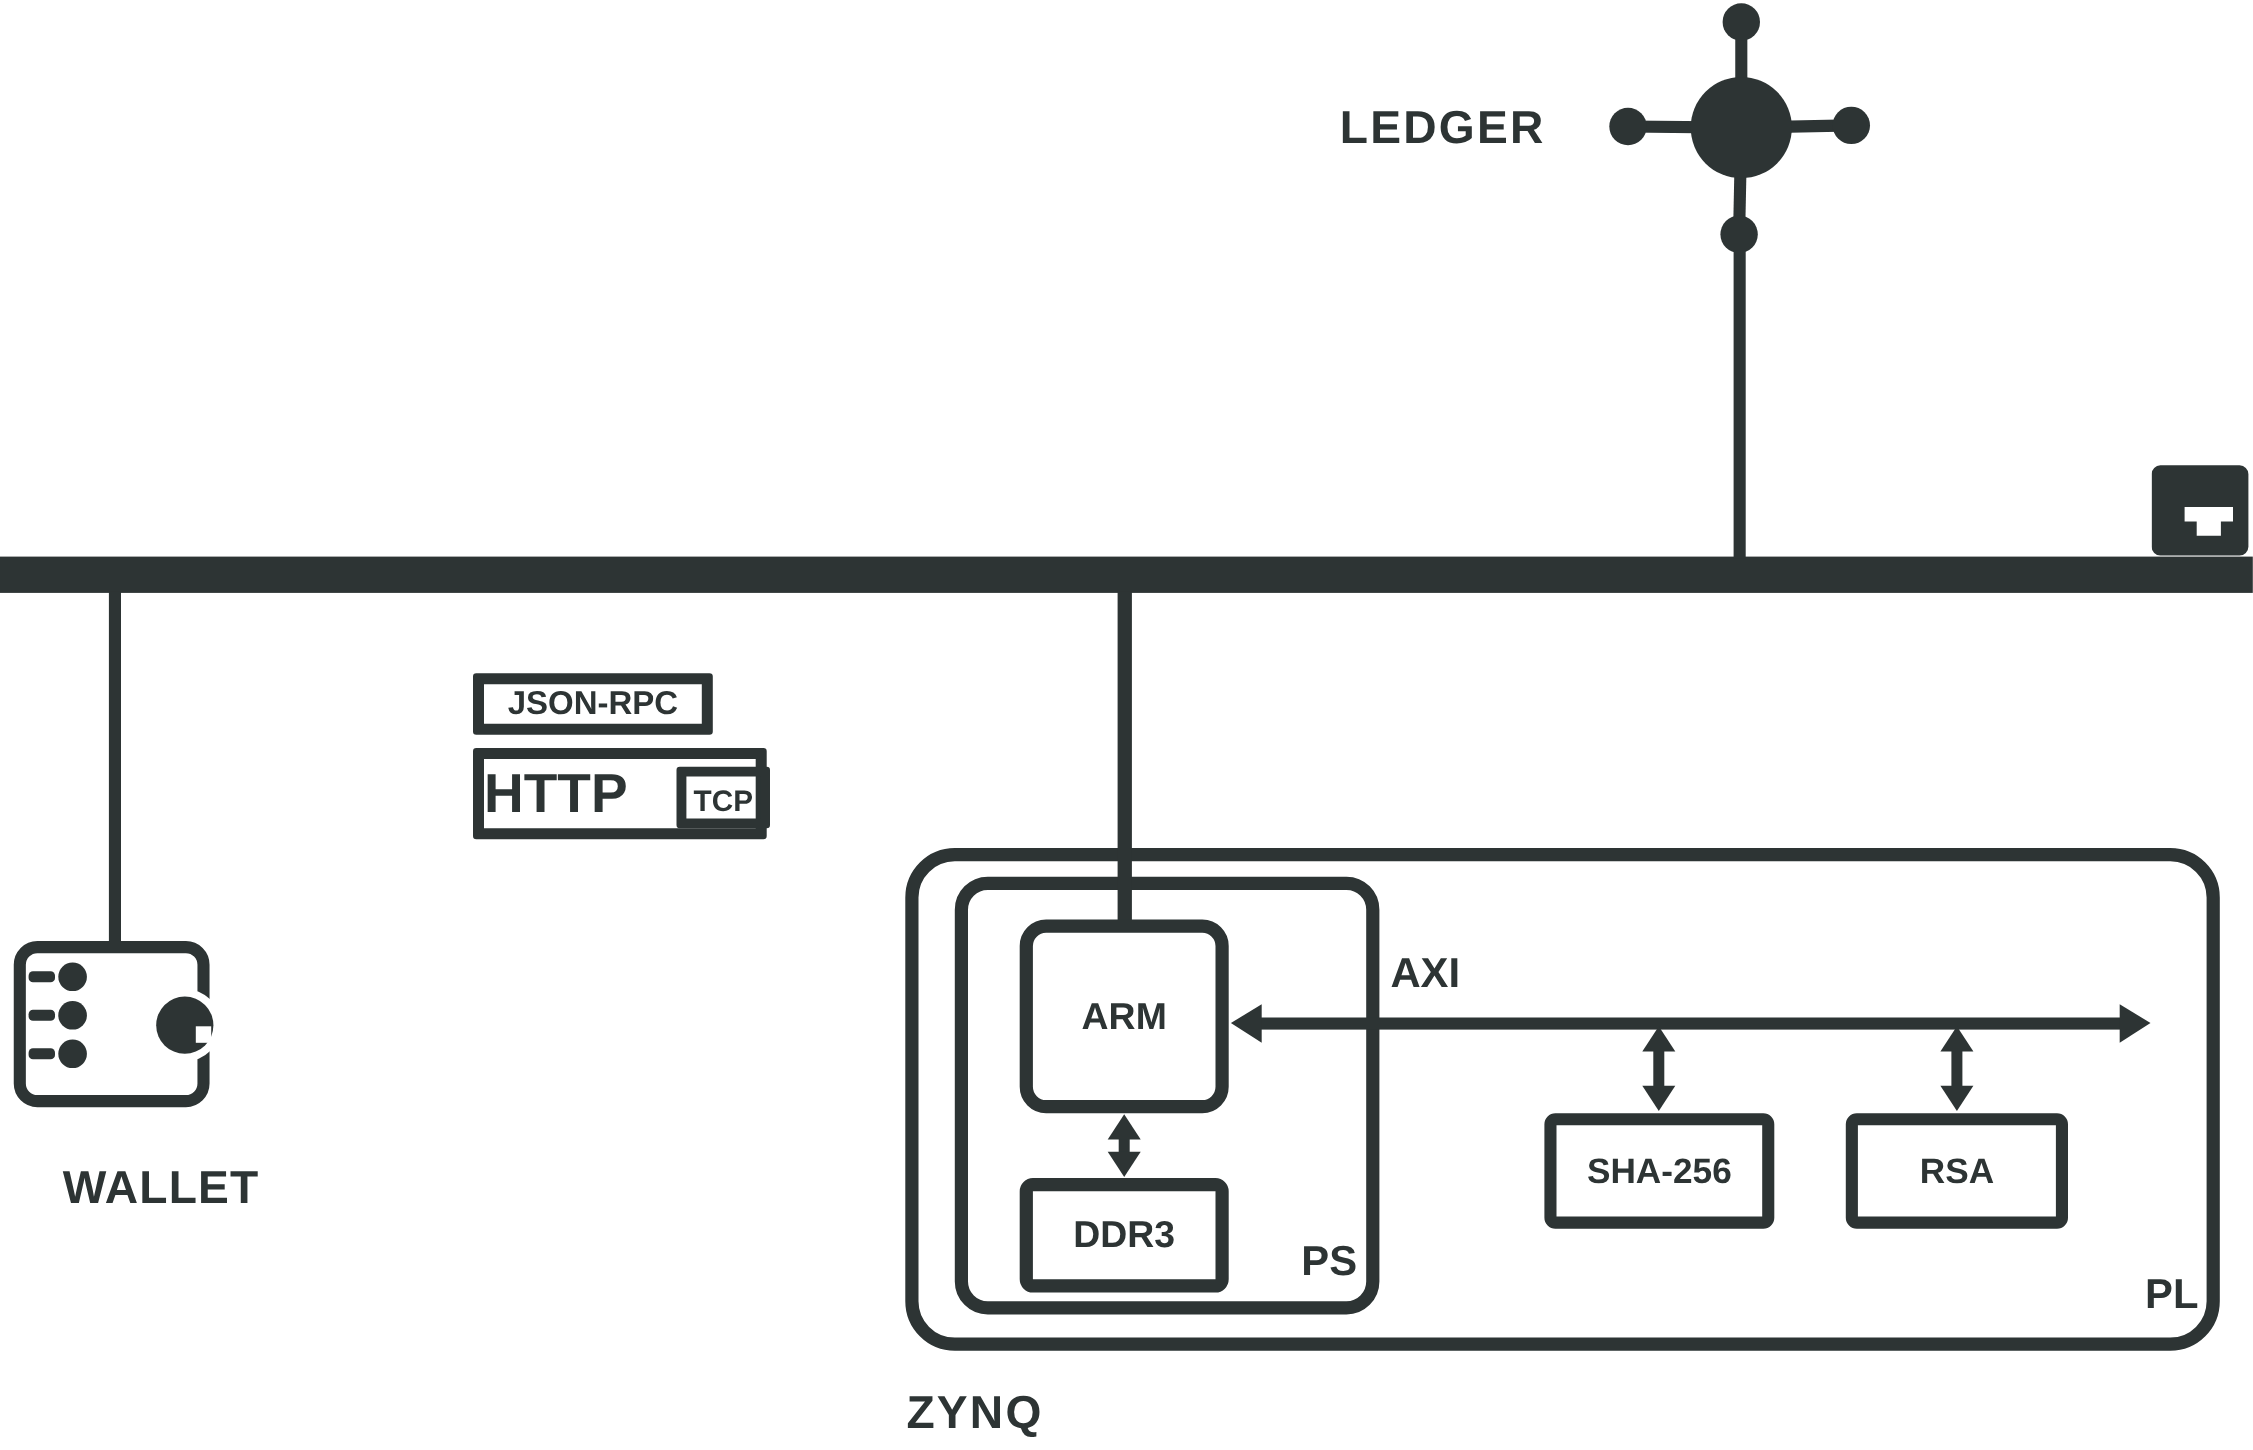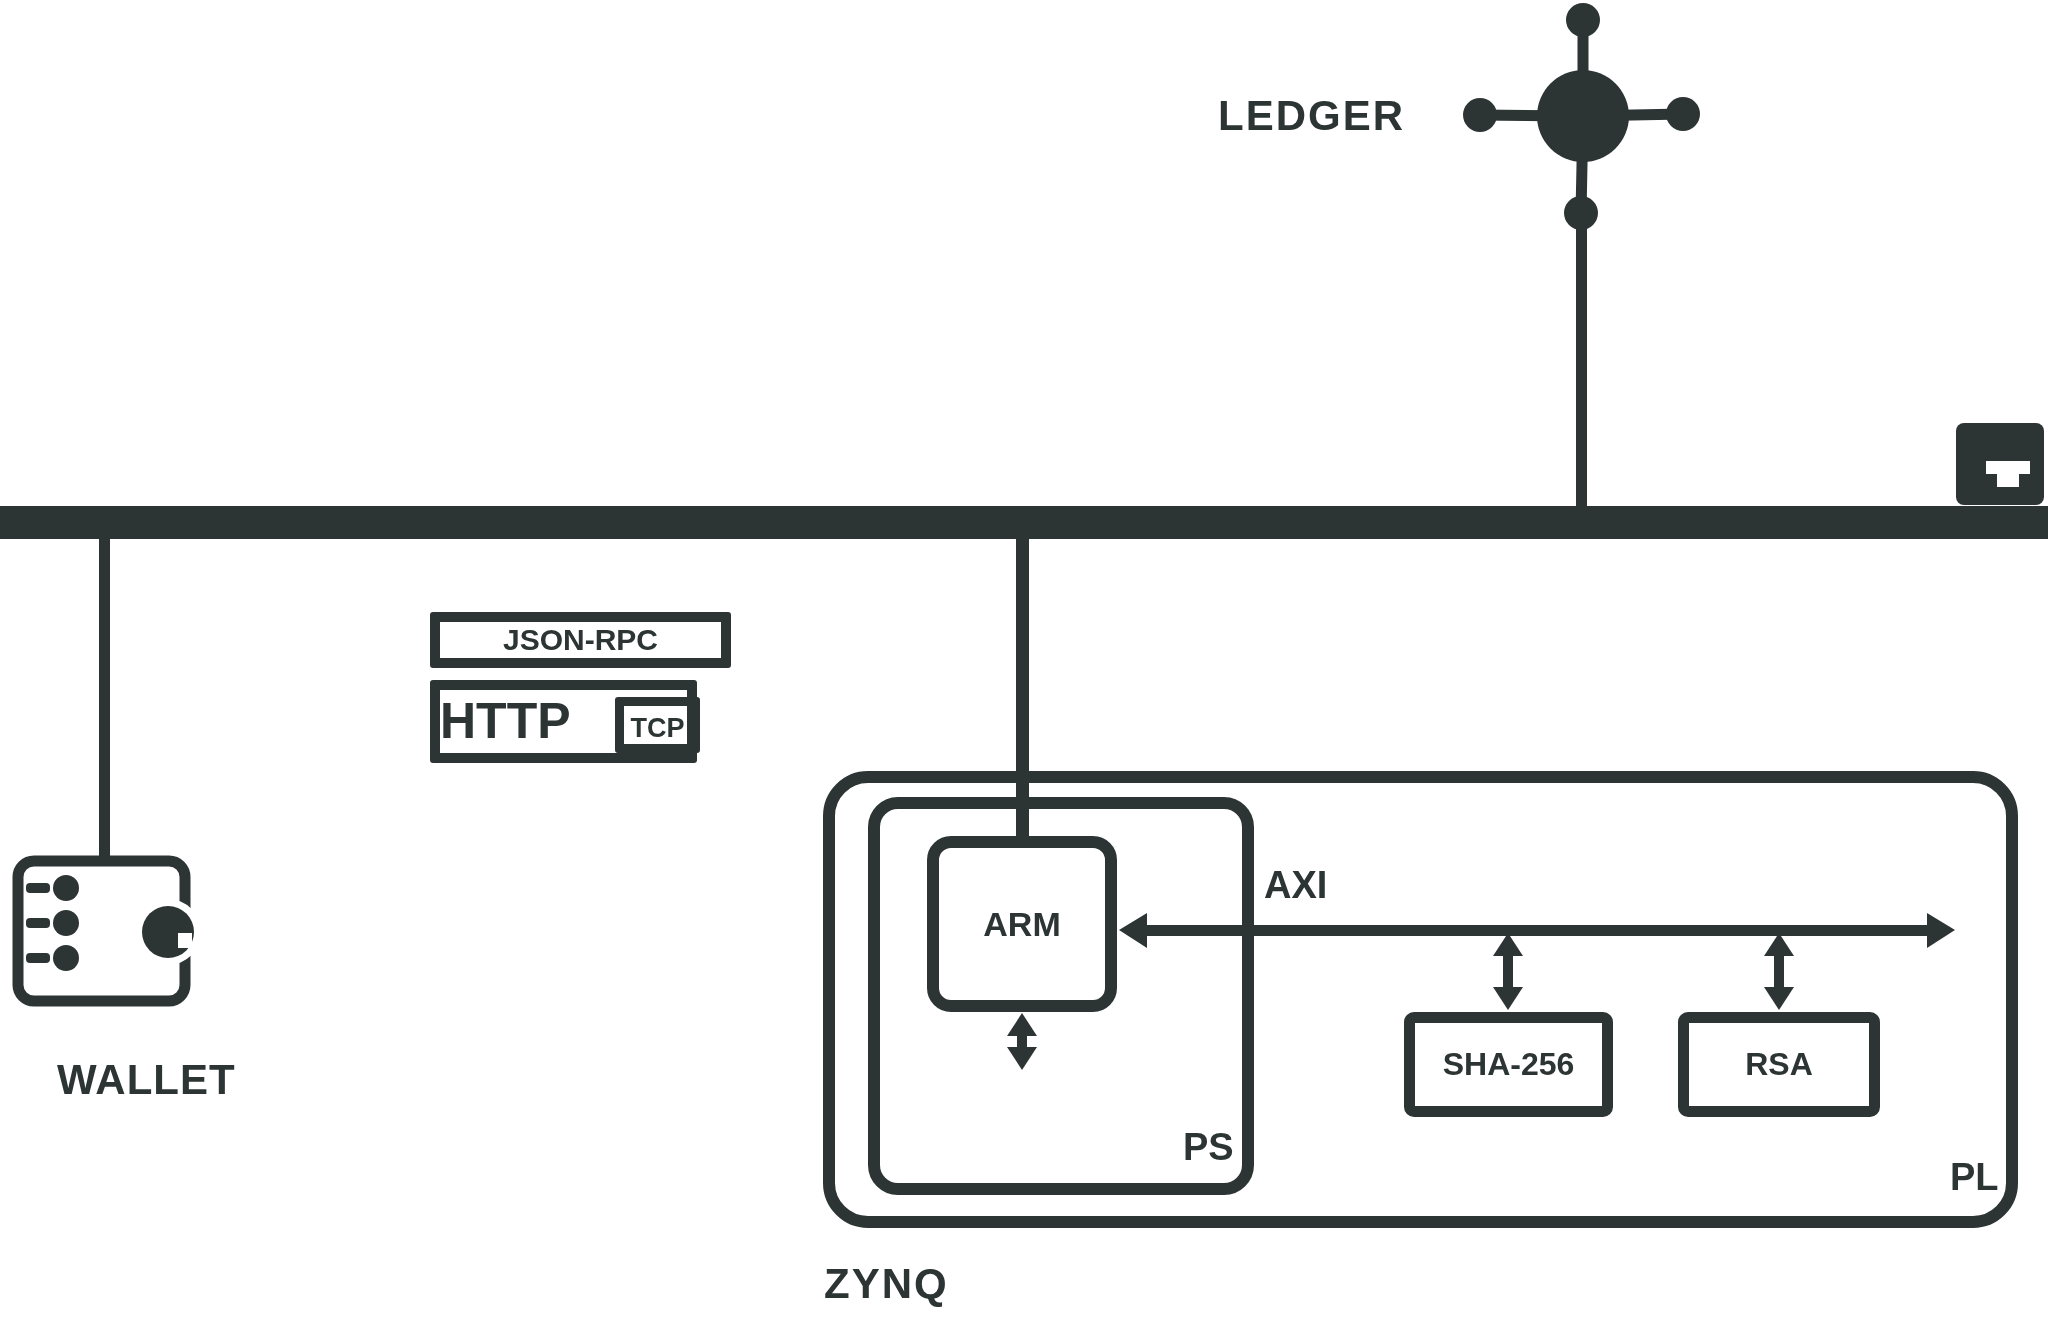--- a/index.html
+++ b/index.html
@@ -45,21 +45,21 @@
 
   
   #eth-icon       { left: 1956px; top: 421px; width: 90px; height: 85px; }
 
   
   #wallet-icon    { left: 10px;  top: 853px; width: 200px; height: 158px; }
   #wallet-label   { left: 14px;  top: 1056px; font-size: 42px; letter-spacing: 1px; margin-left: 43px; }
 
   
   #json-box       { left: 430px; top: 550px; width: 267px; height: 57px; font-size: 31px; border-radius: 3px; }
-  #jsonrpc-box    { left: 430px; top: 612px; width: 301px; height: 56px; font-size: 30px; border-radius: 3px; }
+  #jsonrpc-box    { left: 430px; top: 612px; width: 218px; height: 56px; font-size: 30px; border-radius: 3px; }
   #transport-box  { left: 430px; top: 680px; width: 267px; height: 83px; border-radius: 3px; justify-content: flex-start; }
   #http-label     { left: 440px; top: 684px; height: 74px; line-height: 74px; font-size: 50px; }
   #tcp-box        { left: 615px; top: 697px; width: 85px; height: 56px; border-width: 9px; font-size: 27px; border-radius: 3px; align-items: flex-end; }
 
   
   #zynq-box       { left: 823px;  top: 771px;  width: 1195px; height: 457px; border-width: 12px; border-radius: 45px; }
   #pl-label       { left: 1950px; top: 1156px; font-size: 38px; }
   #ps-box         { left: 868px;  top: 797px;  width: 386px;  height: 398px; border-width: 12px; border-radius: 30px; }
   #ps-label       { left: 1183px; top: 1126px; font-size: 38px; }
   #arm-box        { left: 927px;  top: 836px;  width: 190px;  height: 176px; border-width: 12px; border-radius: 24px; font-size: 34px; }
@@ -128,20 +128,23 @@
   <div id="zynq-box" class="box"></div>
   <div id="pl-label" class="lbl">PL</div>
 
   <div id="ps-box" class="box"></div>
   <div id="ps-label" class="lbl">PS</div>
   <div id="ps-drop" class="fill"></div>
 
   <div id="arm-box" class="box">
     <span>ARM</span>
   </div>
+  <div id="ddr3-box" class="box">
+    <span>DDR3</span>
+  </div>
 
   <div id="axi-label" class="lbl">AXI</div>
 
   <div id="sha-box" class="box">
     <span>SHA-256</span>
   </div>
   <div id="rsa-box" class="box">
     <span>RSA</span>
   </div>
 

